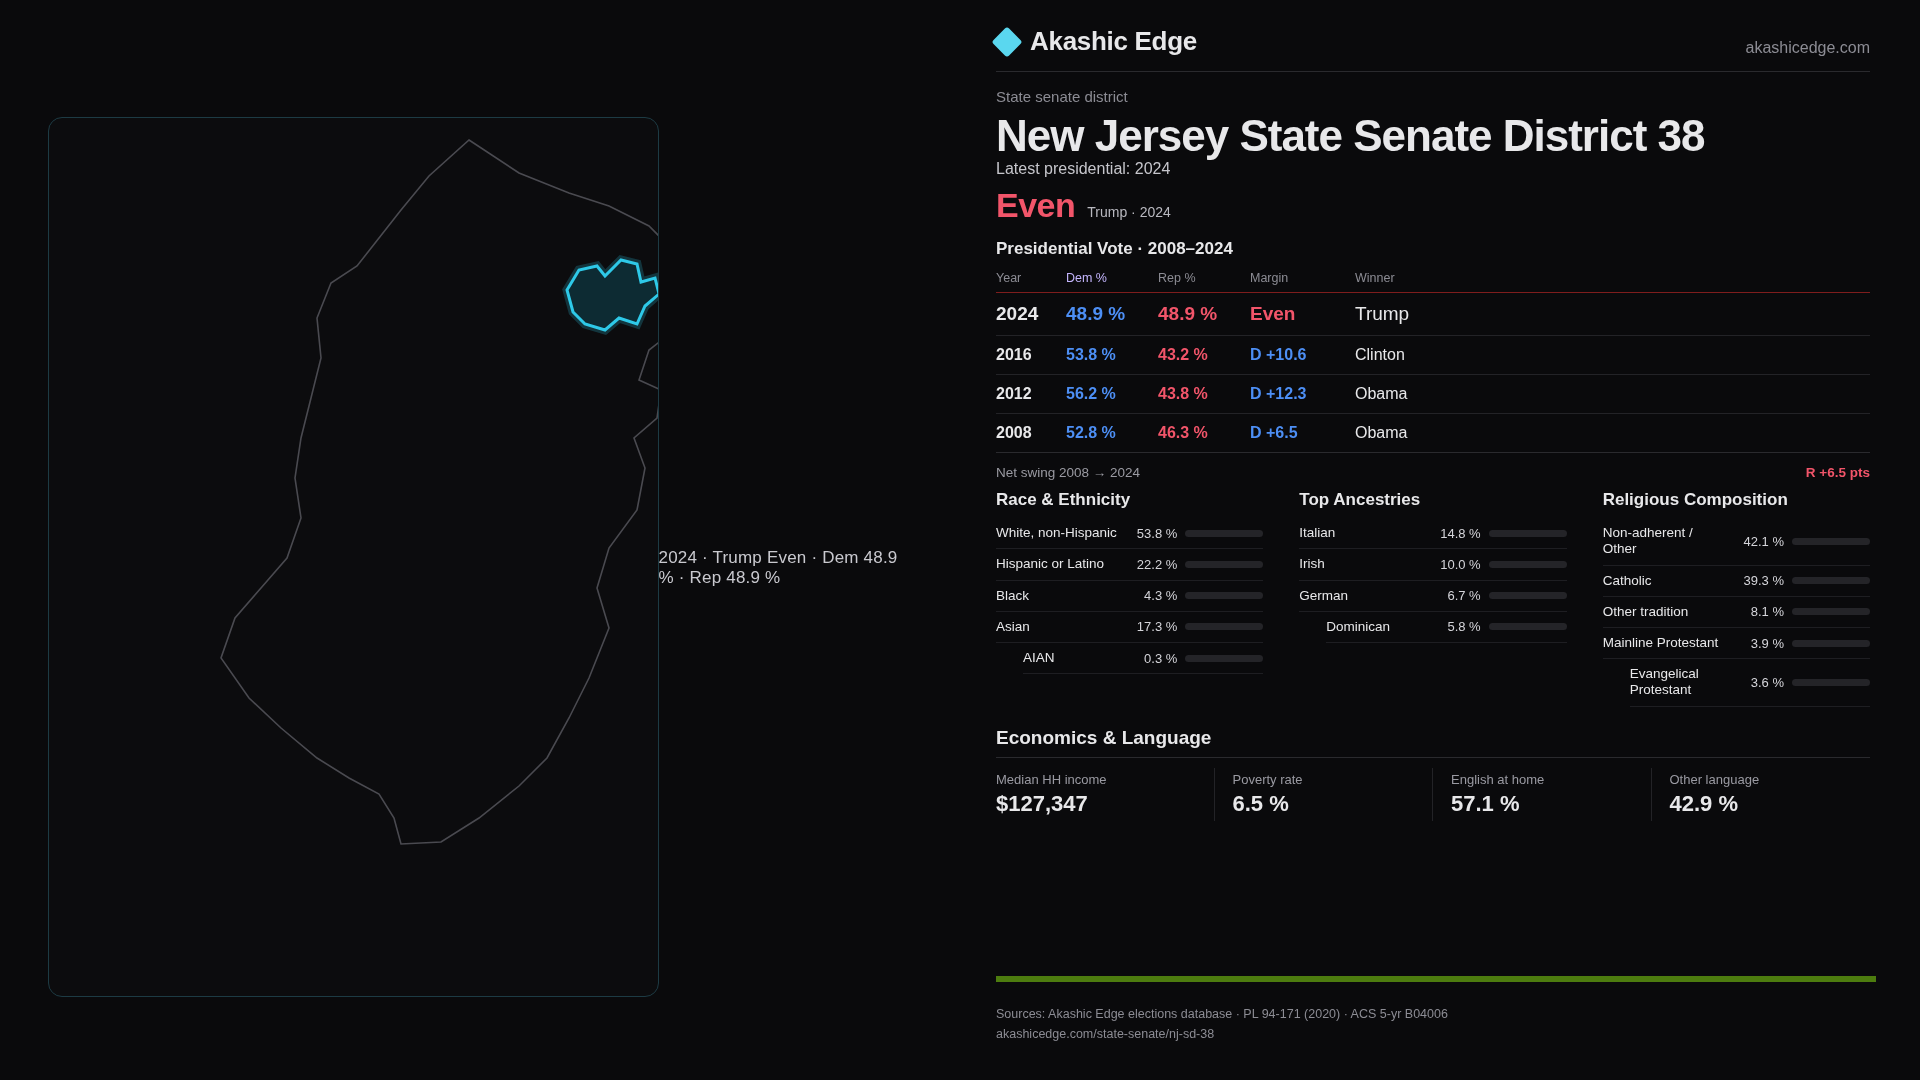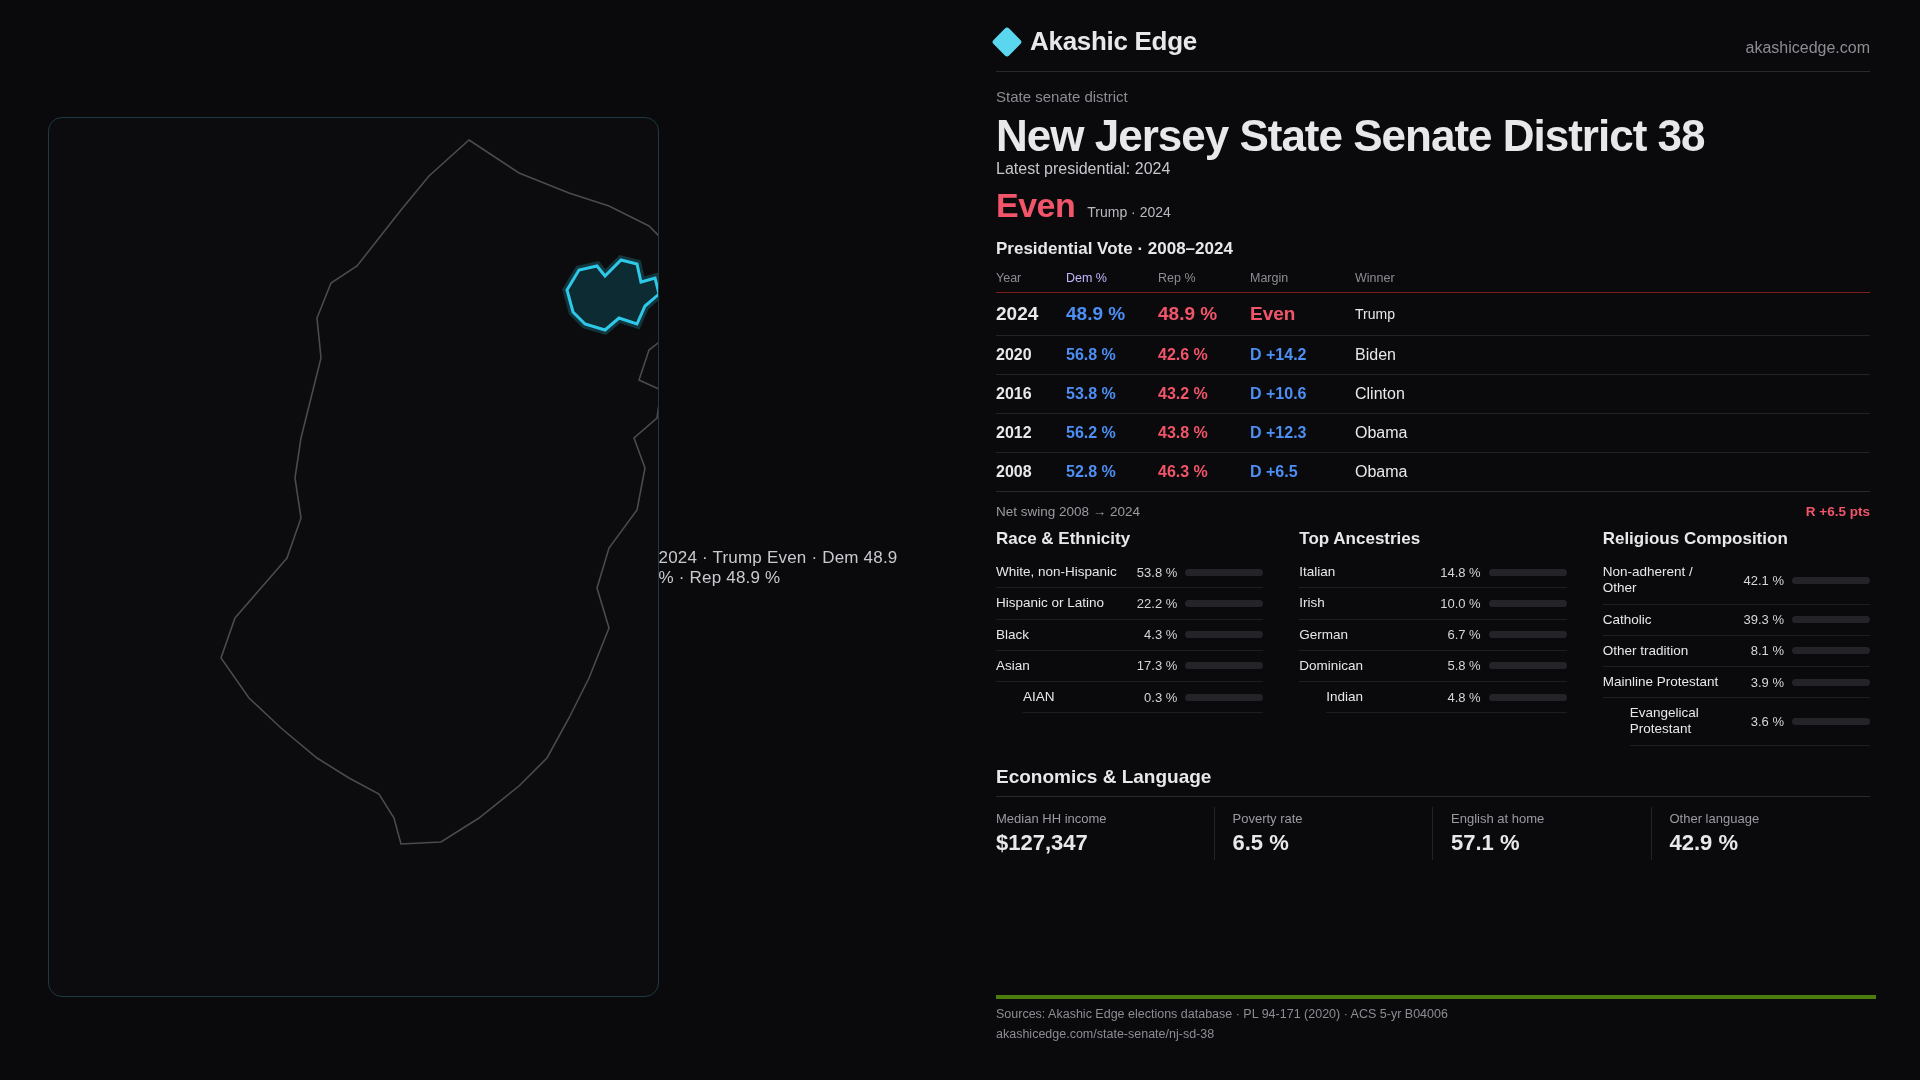--- a/index.html
+++ b/index.html
@@ -76,21 +76,21 @@
   table.votes td { padding: 10px 0; font-size: 16px; border-top: 1px solid #232327; }
   table.votes tr.first td { border-top: 1px solid #7f1d1d; }
   .c-year { width: 70px; font-weight: bold; }
   .c-dem { width: 92px; color: #4d8ff5; font-weight: bold; }
   .c-rep { width: 92px; color: #f2556a; font-weight: bold; }
   .c-margin { width: 105px; }
   .m-d { color: #4d8ff5; font-weight: bold; }
   .m-even { color: #f2556a; font-weight: bold; }
   .c-win { font-weight: normal; }
   tr.row2024 td { font-size: 19px; }
-  tr.row2024 .c-win { font-size: 14px; }
+  tr.row2024 .c-win { font-size: 19px; }
 
   .swing-row {
     margin-top: 0; padding-top: 12px;
     border-top: 1px solid #2a2a2e;
     display: flex; justify-content: space-between; align-items: baseline;
   }
   .swing-label { font-size: 13.5px; color: #9a9aa2; }
   .swing-val { font-size: 13.5px; color: #f2556a; font-weight: bold; }
 
   .demo-grid {
@@ -122,21 +122,21 @@
     padding-top: 10px;
   }
   .econ-cell { padding: 4px 18px 4px 0; border-right: 1px solid #232327; }
   .econ-cell:last-child { border-right: none; }
   .econ-cell:not(:first-child) { padding-left: 18px; }
   .econ-label { font-size: 13px; color: #9a9aa2; }
   .econ-val { font-size: 22px; font-weight: bold; margin-top: 4px; }
 
   .sources {
     position: absolute; left: 36px; bottom: 36px;
-    border-top: 4px solid #4d7c0f; padding-top: 5px; width: 880px;
+    border-top: 6px solid #4d7c0f; padding-top: 22px; width: 880px;
   }
   .sources div { font-size: 12.5px; color: #8c8c94; line-height: 1.6; }
 </style>
 </head>
 <body>
 
 <div class="page">
 
   <div class="map-panel">
     <div class="map-frame">
@@ -189,27 +189,20 @@
       </thead>
       <tbody>
         <tr class="row2024 first">
           <td class="c-year">2024</td>
           <td class="c-dem">48.9 %</td>
           <td class="c-rep">48.9 %</td>
           <td class="c-margin m-even">Even</td>
           <td class="c-win">Trump</td>
         </tr>
         <tr>
-          <td class="c-year">2020</td>
-          <td class="c-dem">56.8 %</td>
-          <td class="c-rep">42.6 %</td>
-          <td class="c-margin m-d">D +14.2</td>
-          <td class="c-win">Biden</td>
-        </tr>
-        <tr>
           <td class="c-year">2016</td>
           <td class="c-dem">53.8 %</td>
           <td class="c-rep">43.2 %</td>
           <td class="c-margin m-d">D +10.6</td>
           <td class="c-win">Clinton</td>
         </tr>
         <tr>
           <td class="c-year">2012</td>
           <td class="c-dem">56.2 %</td>
           <td class="c-rep">43.8 %</td>
@@ -277,25 +270,20 @@
         <div class="demo-row">
           <span class="demo-label">German</span>
           <span class="demo-val">6.7 %</span>
           <span class="bar-track"><span class="bar-fill" style="width:6.7%;background:#9aa5c4"></span></span>
         </div>
         <div class="demo-row">
           <span class="demo-label">Dominican</span>
           <span class="demo-val">5.8 %</span>
           <span class="bar-track"><span class="bar-fill" style="width:5.8%;background:#f0a830"></span></span>
         </div>
-        <div class="demo-row">
-          <span class="demo-label">Indian</span>
-          <span class="demo-val">4.8 %</span>
-          <span class="bar-track"><span class="bar-fill" style="width:4.8%;background:#2fd6a8"></span></span>
-        </div>
       </div>
 
       <div class="demo-col">
         <h3>Religious Composition</h3>
         <div class="demo-row">
           <span class="demo-label">Non-adherent / Other</span>
           <span class="demo-val">42.1 %</span>
           <span class="bar-track"><span class="bar-fill" style="width:42.1%;background:#9aa5c4"></span></span>
         </div>
         <div class="demo-row">

